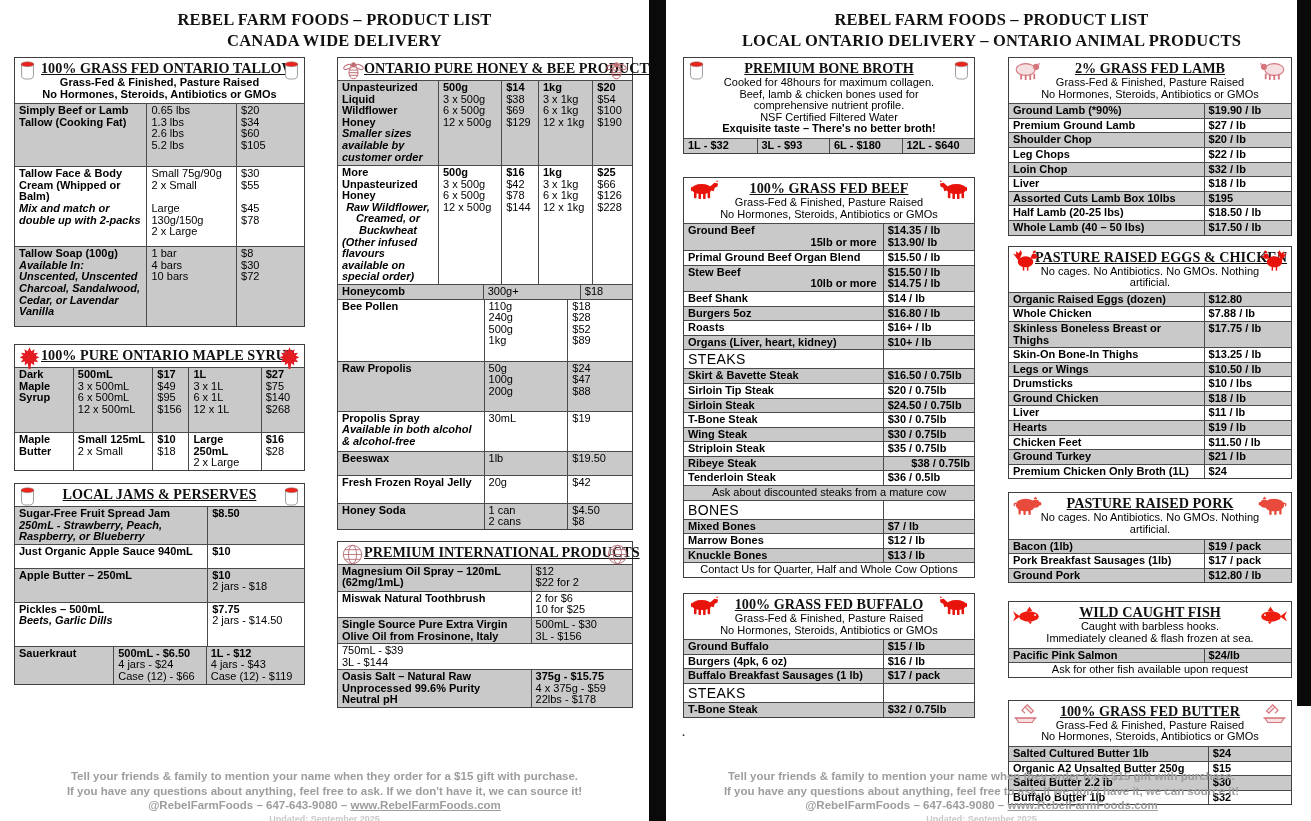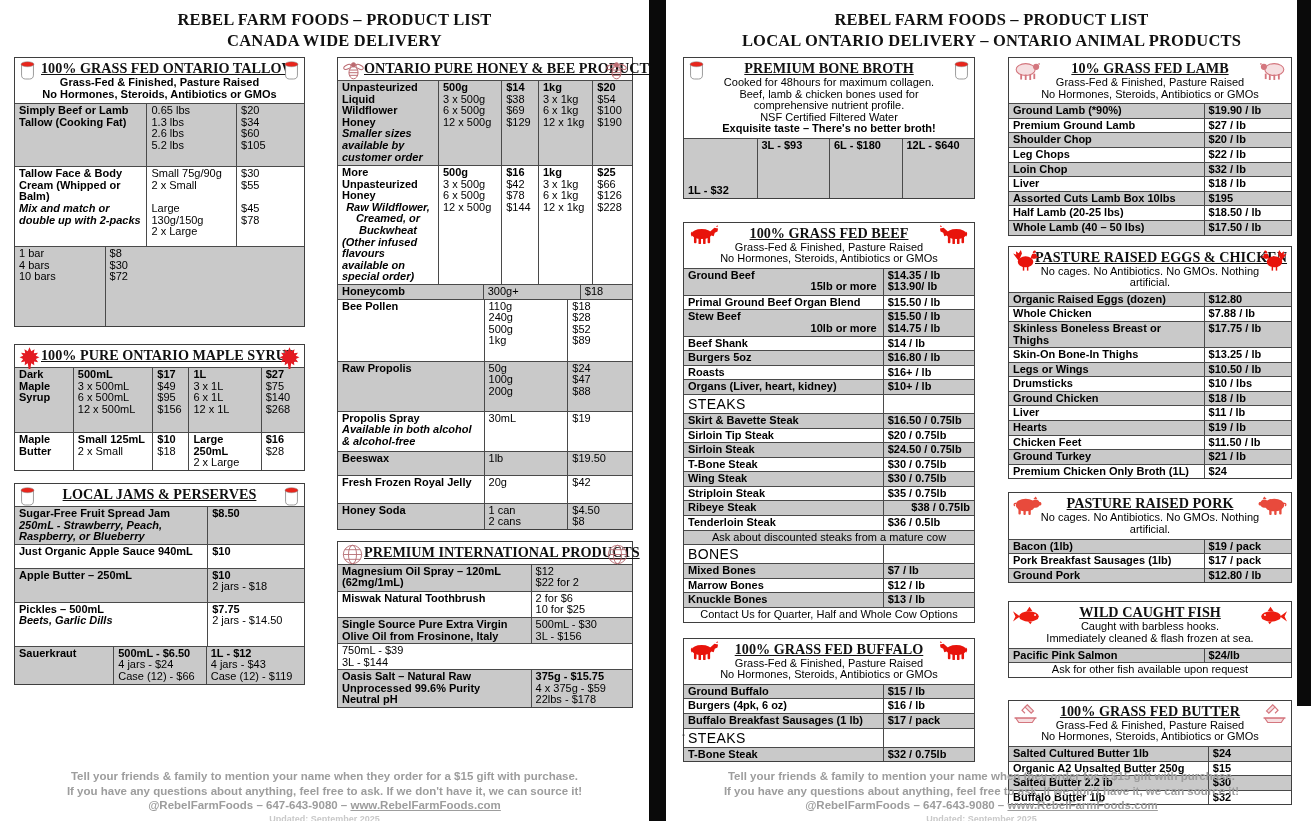--- a/index.html
+++ b/index.html
@@ -109,20 +109,25 @@
               </div>
               <div class="cell" style="width: 23.5%;">
                 <div class="ln">$30</div>
                 <div class="ln">$55</div>
                 <div class="ln">&nbsp;</div>
                 <div class="ln">$45</div>
                 <div class="ln">$78</div>
               </div>
             </div>
             <div class="trow sh" style="min-height: 80px;">
+              <div class="cell" style="width: 45.5%;">
+                <div class="ln b">Tallow Soap (100g)</div>
+                <div class="ln i">Available In:</div>
+                <div class="ln i">Unscented, Unscented Charcoal, Sandalwood, Cedar, or Lavendar Vanilla</div>
+              </div>
               <div class="cell" style="width: 31%;">
                 <div class="ln">1 bar</div>
                 <div class="ln">4 bars</div>
                 <div class="ln">10 bars</div>
               </div>
               <div class="cell" style="width: 23.5%;">
                 <div class="ln">$8</div>
                 <div class="ln">$30</div>
                 <div class="ln">$72</div>
               </div>
@@ -540,21 +545,21 @@
                 <ellipse cx="10" cy="4.6" rx="7.6" ry="3" fill="#e8251c" stroke="#8a8a8a" stroke-width="0.6"></ellipse>
               </svg></span>
             <div class="sec-title">PREMIUM BONE BROTH</div>
             <div class="ln sub">Cooked for 48hours for maximum collagen.</div>
             <div class="ln sub">Beef, lamb &amp; chicken bones used for comprehensive nutrient profile.</div>
             <div class="ln sub">NSF Certified Filtered Water</div>
             <div class="ln sub b">Exquisite taste – There's no better broth!</div>
           </div>
           <div class="tbl">
             <div class="trow sh" style="min-height: 14px;">
-              <div class="cell" style="width: 25%; margin-top: 45px;">
+              <div class="cell" style="width: 25%;">
                 <div class="ln b">1L - $32</div>
               </div>
               <div class="cell" style="width: 25%;">
                 <div class="ln b">3L - $93</div>
               </div>
               <div class="cell" style="width: 25%;">
                 <div class="ln b">6L - $180</div>
               </div>
               <div class="cell" style="width: 25%;">
                 <div class="ln b">12L - $640</div>
@@ -843,21 +848,21 @@
               </svg></span>
             <span class="icon r"><svg viewBox="0 0 32 22" width="29" height="20">
                 <ellipse cx="14" cy="10.5" rx="10.5" ry="6.5" fill="#f6dfe1" stroke="#d4767e" stroke-width="1.2"></ellipse>
                 <circle cx="25.5" cy="7.5" r="3.4" fill="#d4767e"></circle>
                 <path d="M27 4.5l2.4-1.2.4 2z" fill="#d4767e"></path>
                 <rect x="8" y="15.5" width="2" height="6" fill="#d4767e"></rect>
                 <rect x="13" y="16" width="2" height="6" fill="#d4767e"></rect>
                 <rect x="18" y="16" width="2" height="6" fill="#d4767e"></rect>
                 <rect x="22.5" y="15" width="2" height="6" fill="#d4767e"></rect>
               </svg></span>
-            <div class="sec-title">10% GRASS FED LAMB</div>
+            <div class="sec-title">2% GRASS FED LAMB</div>
             <div class="ln sub">Grass-Fed &amp; Finished, Pasture Raised</div>
             <div class="ln sub">No Hormones, Steroids, Antibiotics or GMOs</div>
           </div>
           <div class="tbl">
             <div class="trow sh">
               <div class="cell" style="width: 69%;">
                 <div class="ln b">Ground Lamb (*90%)</div>
               </div>
               <div class="cell" style="width: 31%;">
                 <div class="ln b">$19.90 / lb</div>

